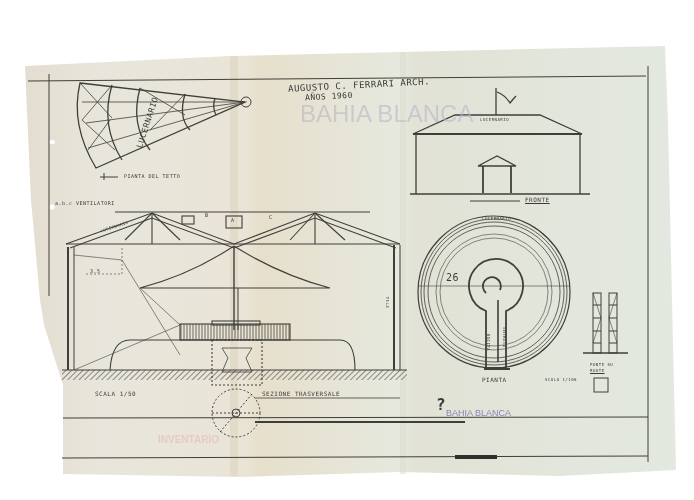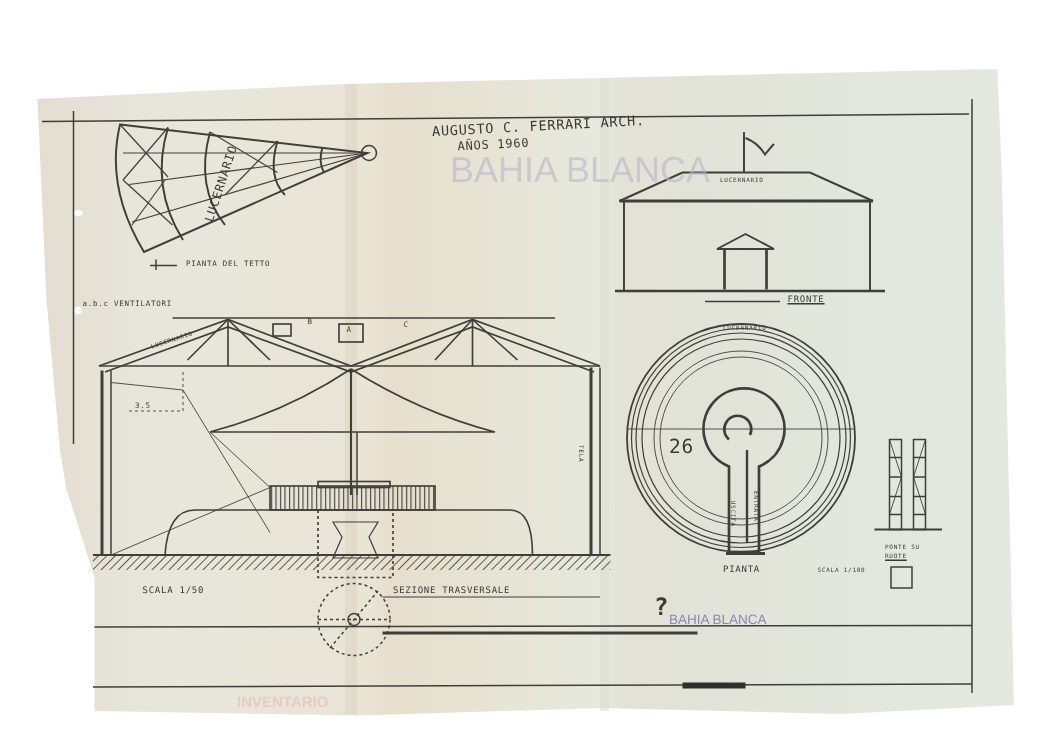--- a/index.html
+++ b/index.html
@@ -183,25 +183,25 @@
   <div class="txt" style="left:100px;top:224px;font-size:4px;transform:rotate(-18deg);">LUCERNARIO</div>
   <div class="txt" style="left:205px;top:212px;font-size:5px;">B</div>
   <div class="txt" style="left:231px;top:217px;font-size:5px;">A</div>
   <div class="txt" style="left:269px;top:214px;font-size:5px;">C</div>
   <div class="txt" style="left:90px;top:268px;font-size:5px;">3.5</div>
   <div class="txt" style="left:382px;top:300px;font-size:4px;transform:rotate(90deg);">TELA</div>
   <div class="txt" style="left:95px;top:390px;font-size:6px;">SCALA 1/50</div>
   <div class="txt" style="left:262px;top:390px;font-size:6px;">SEZIONE TRASVERSALE</div>
 
   <div class="txt" style="left:482px;top:216px;font-size:4px;">LUCERNARIO</div>
-  <div class="txt" style="left:446px;top:291px;font-size:13px;">26</div>
+  <div class="txt" style="left:446px;top:272px;font-size:10px;">26</div>
   <div class="txt" style="left:480px;top:340px;font-size:4px;transform:rotate(90deg);">USCITA</div>
   <div class="txt" style="left:494px;top:335px;font-size:4px;transform:rotate(90deg);">ENTRATA</div>
   <div class="txt" style="left:482px;top:376px;font-size:6px;">PIANTA</div>
   <div class="txt" style="left:545px;top:377px;font-size:4px;">SCALA 1/100</div>
 
   <div class="txt" style="left:590px;top:362px;font-size:4px;">PONTE SU</div>
   <div class="txt" style="left:590px;top:368px;font-size:4px;text-decoration:underline;">RUOTE</div>
 
   <div class="txt" style="left:436px;top:395px;font-size:16px;font-weight:bold;">?</div>
   <div class="pencil purple" style="left:446px;top:408px;font-size:9px;">BAHIA BLANCA</div>
-  <div class="pencil" style="left:158px;top:463px;font-size:10px;color:#e7b9b4;opacity:0.6;font-weight:bold;">INVENTARIO</div>
+  <div class="pencil" style="left:158px;top:434px;font-size:10px;color:#e7b9b4;opacity:0.6;font-weight:bold;">INVENTARIO</div>
 </div>
 
 </body></html>

